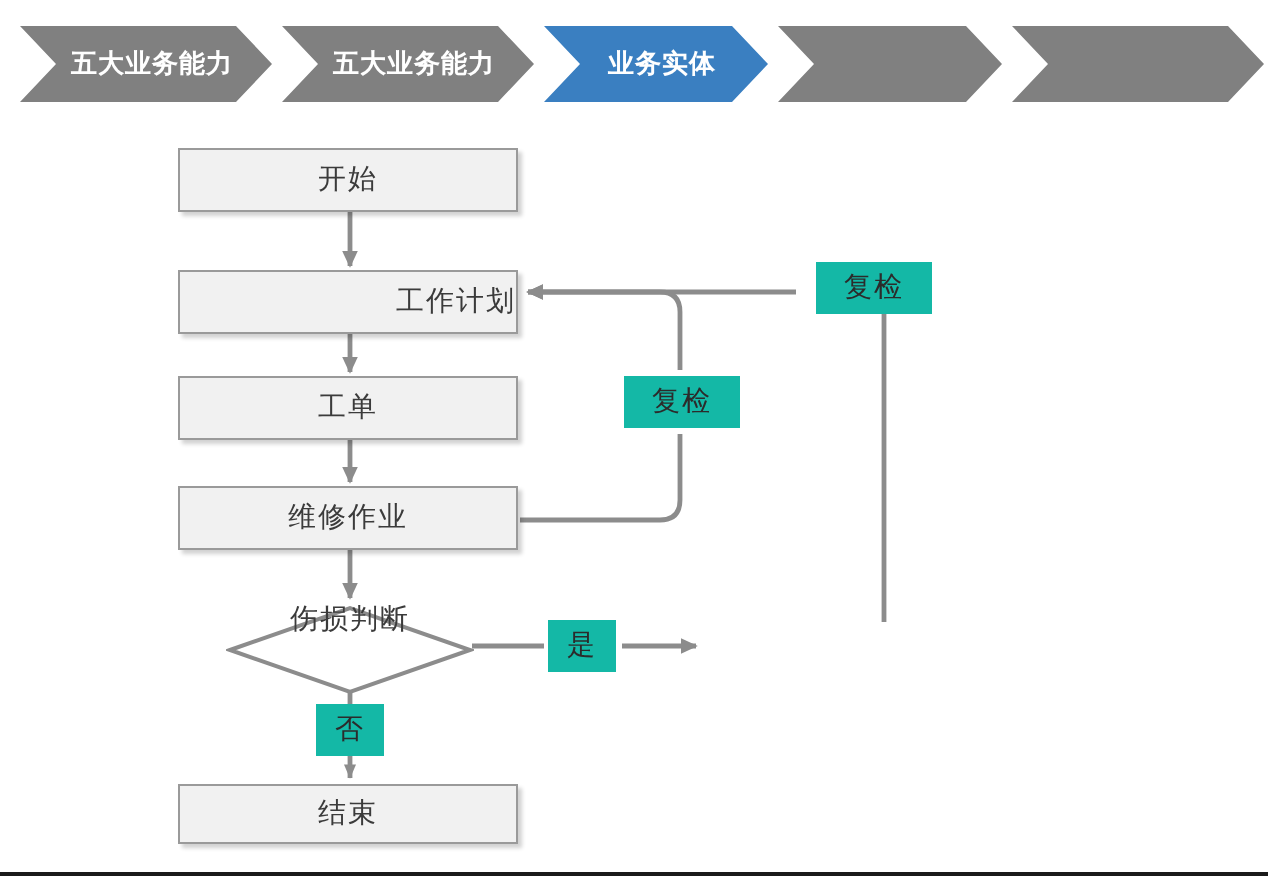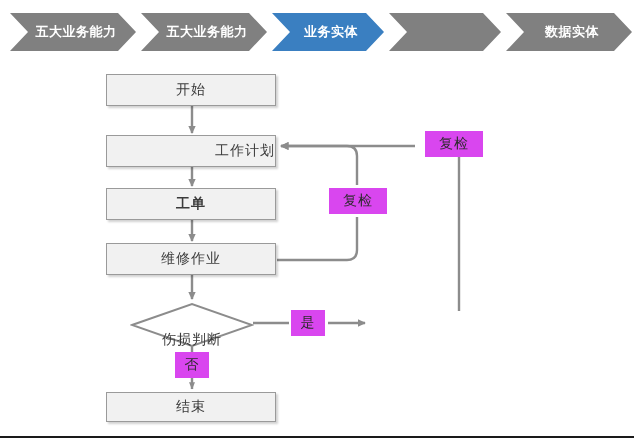--- a/index.html
+++ b/index.html
@@ -35,21 +35,21 @@
     font-size: 13px;
     font-weight: bold;
     letter-spacing: 0.5px;
     box-sizing: border-box;
   }
   .chev span { position: relative; z-index: 2; }
 
   
   #flow {
     position: absolute;
-    left: 17px;
+    left: 0;
     top: 55px;
     width: 566px;
     height: 384px;
     padding-left: 24px;
   }
   #flow-svg {
     position: absolute;
     left: 0;
     top: 0;
   }
@@ -64,33 +64,33 @@
     align-items: center;
     justify-content: center;
     color: #3b3b3b;
     font-size: 14px;
     letter-spacing: 1px;
   }
 
   .diamond-label {
     position: absolute;
     display: flex;
-    align-items: flex-end;
+    align-items: flex-start;
     justify-content: center;
     color: #3b3b3b;
     font-size: 14px;
     letter-spacing: 1px;
   }
 
   .edge-label {
     position: absolute;
     color: #2b2b2b;
     font-size: 14px;
     letter-spacing: 1px;
-    background: #d946ef;
+    background: #14b8a6;
     display: flex;
     align-items: center;
     justify-content: center;
     white-space: nowrap;
   }
 
   
   #bottom-rule {
     position: absolute;
     left: 0;
@@ -120,23 +120,20 @@
     </svg>
 
     <div class="chev" style="left:28px; width:96px;">
       <span>五大业务能力</span>
     </div>
     <div class="chev" style="left:159px; width:96px;">
       <span>五大业务能力</span>
     </div>
     <div class="chev" style="left:290px; width:82px;">
       <span>业务实体</span>
-    </div>
-    <div class="chev" style="left:524px; width:96px;">
-      <span>数据实体</span>
     </div>
   </div>
 
   <div id="flow">
 
     <svg id="flow-svg" width="634" height="384" viewBox="0 0 634 384">
       <defs>
         <marker id="ah" markerWidth="9" markerHeight="9" refX="7.5" refY="4.5" orient="auto" markerUnits="userSpaceOnUse">
           <path d="M0,0.6 L8.4,4.5 L0,8.4 z" fill="#8c8c8c"></path>
         </marker>
@@ -169,21 +166,21 @@
     </svg>
 
     <div class="node" style="left:89px;  top:19px;  width:170px; height:32px;">
       <span>开始</span>
     </div>
 
     <div class="node" style="left:89px;  top:80px;  width:170px; height:32px;justify-content:flex-end;">
       <span>工作计划</span>
     </div>
 
-    <div class="node" style="left:89px;  top:133px; width:170px; height:32px;font-weight:bold;">
+    <div class="node" style="left:89px;  top:133px; width:170px; height:32px;">
       <span>工单</span>
     </div>
 
     <div class="node" style="left:89px;  top:188px; width:170px; height:32px;">
       <span>维修作业</span>
     </div>
 
     <svg width="124" height="48" viewBox="0 0 124 48" style="position:absolute;left:113px;top:246px;">
       <polygon points="2,24 62,3 122,24 62,45" fill="#ffffff" stroke="#8c8c8c" stroke-width="2"></polygon>
     </svg>

